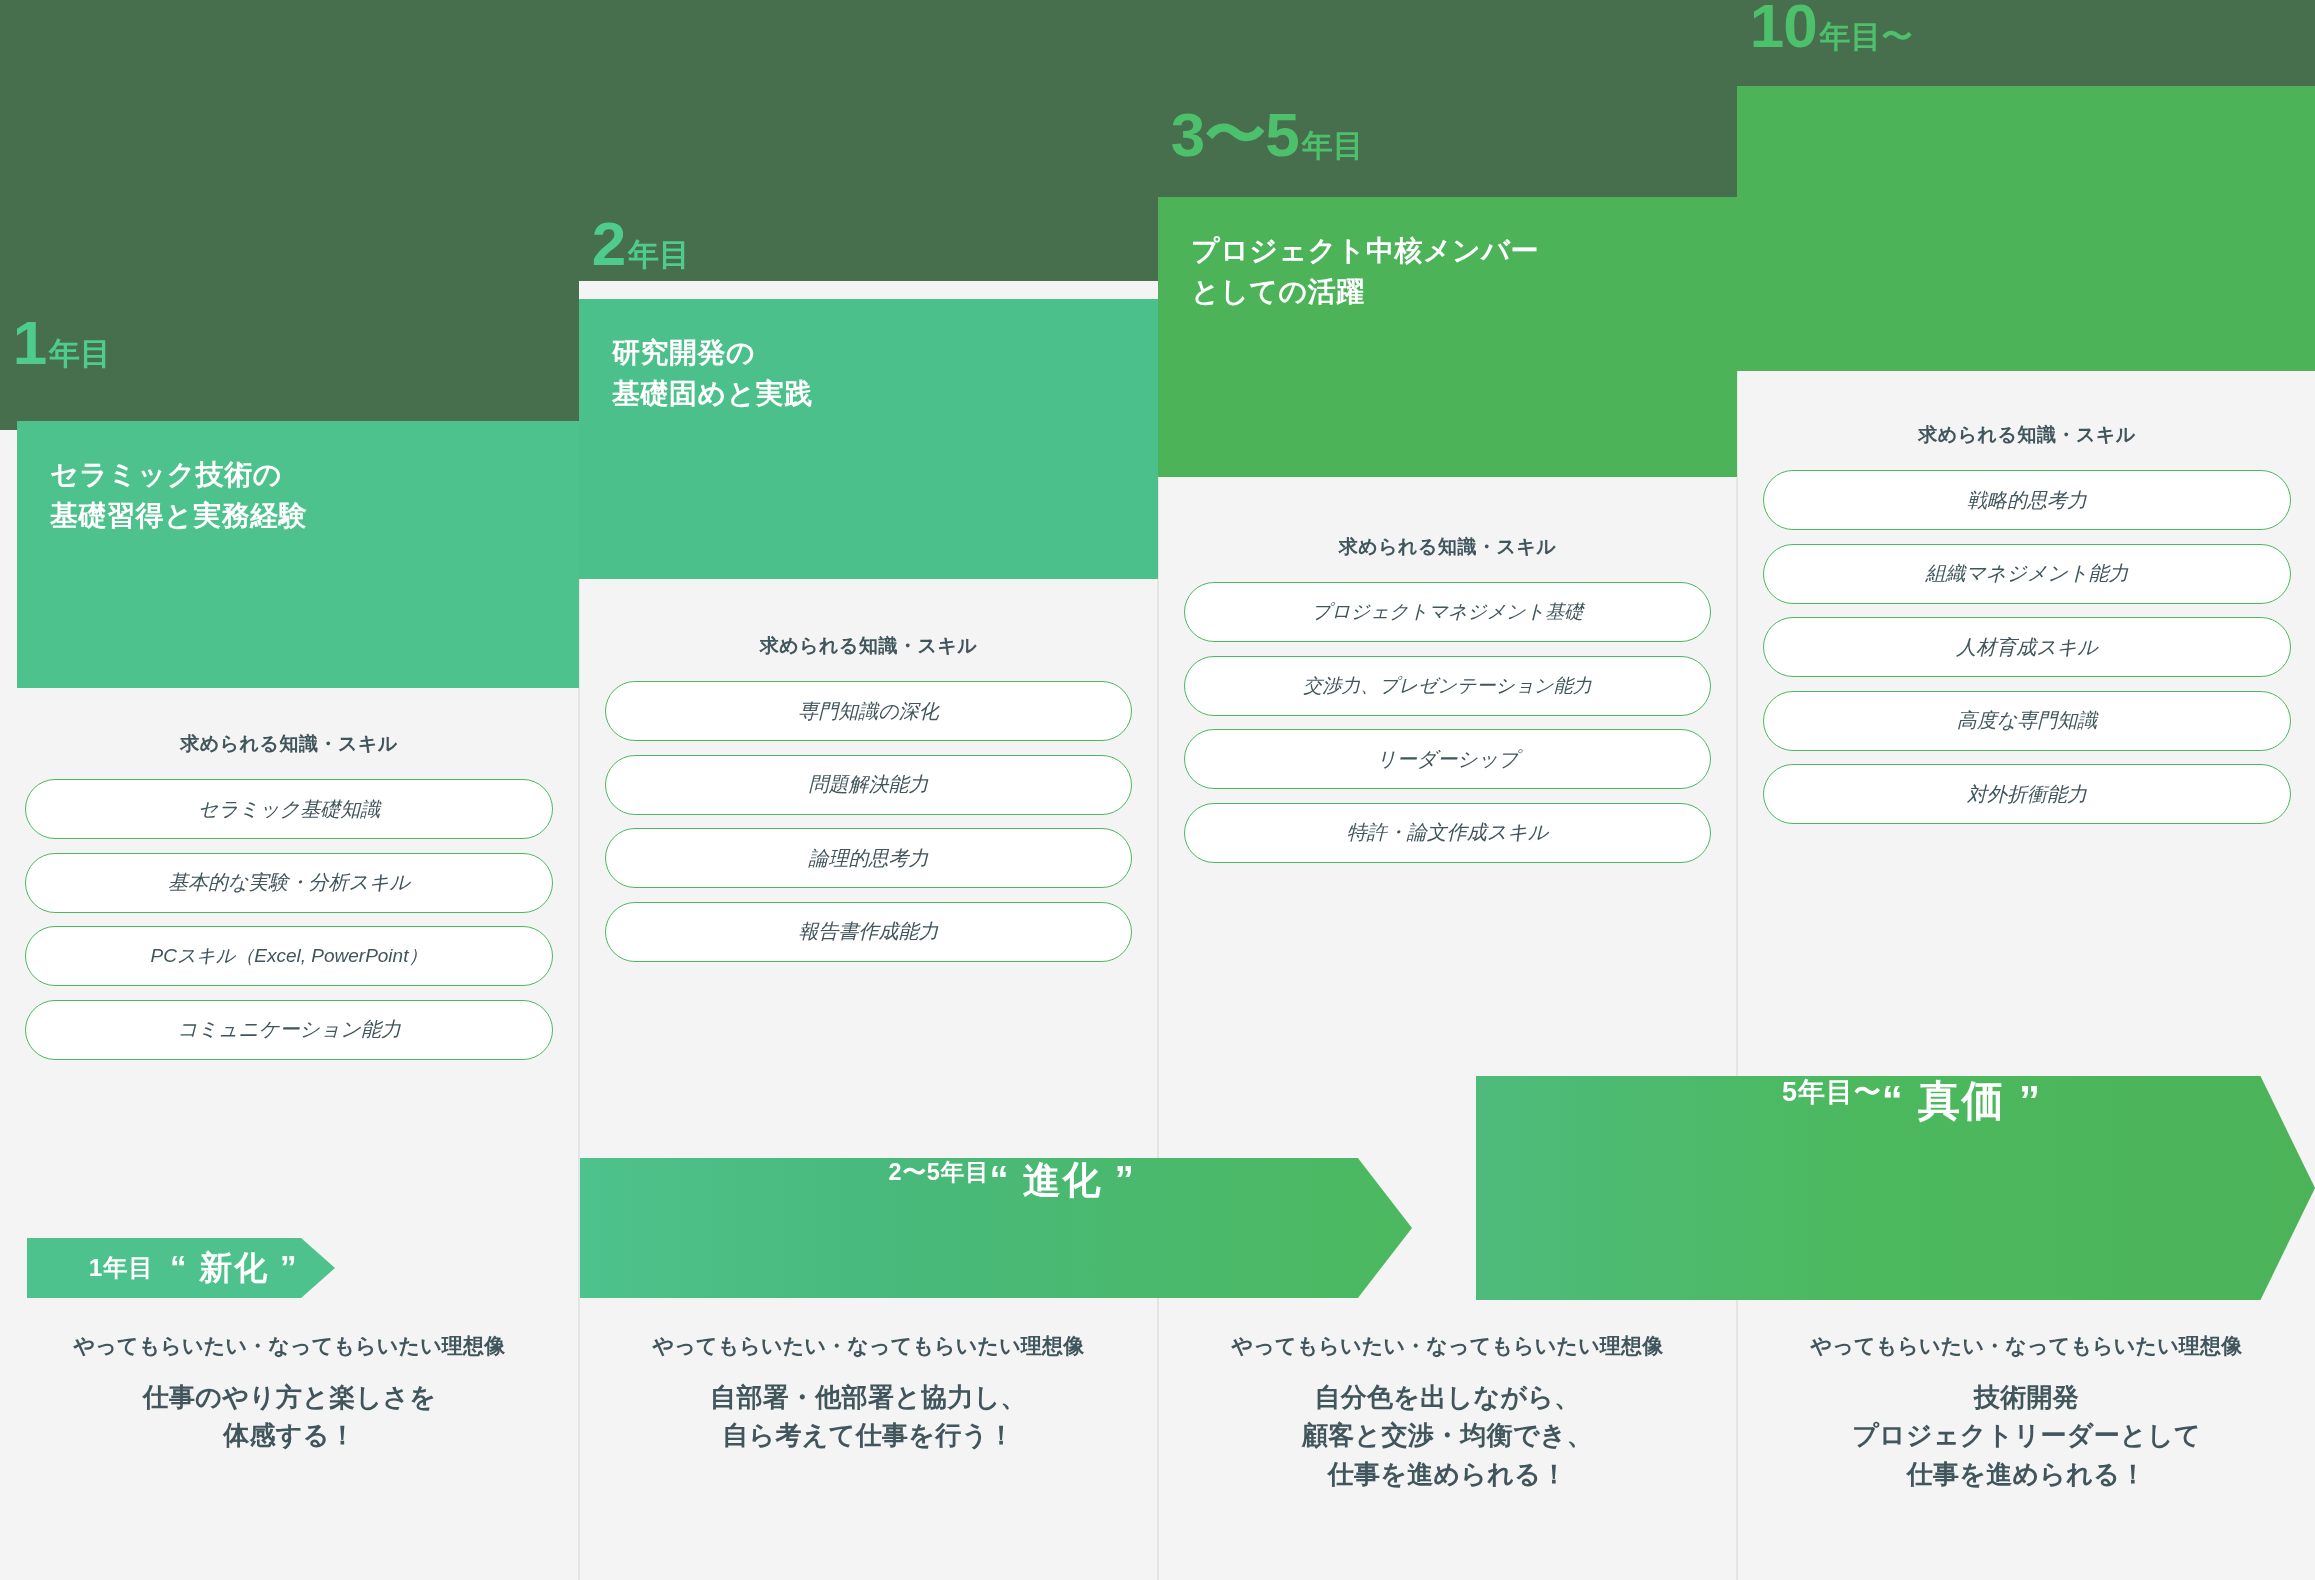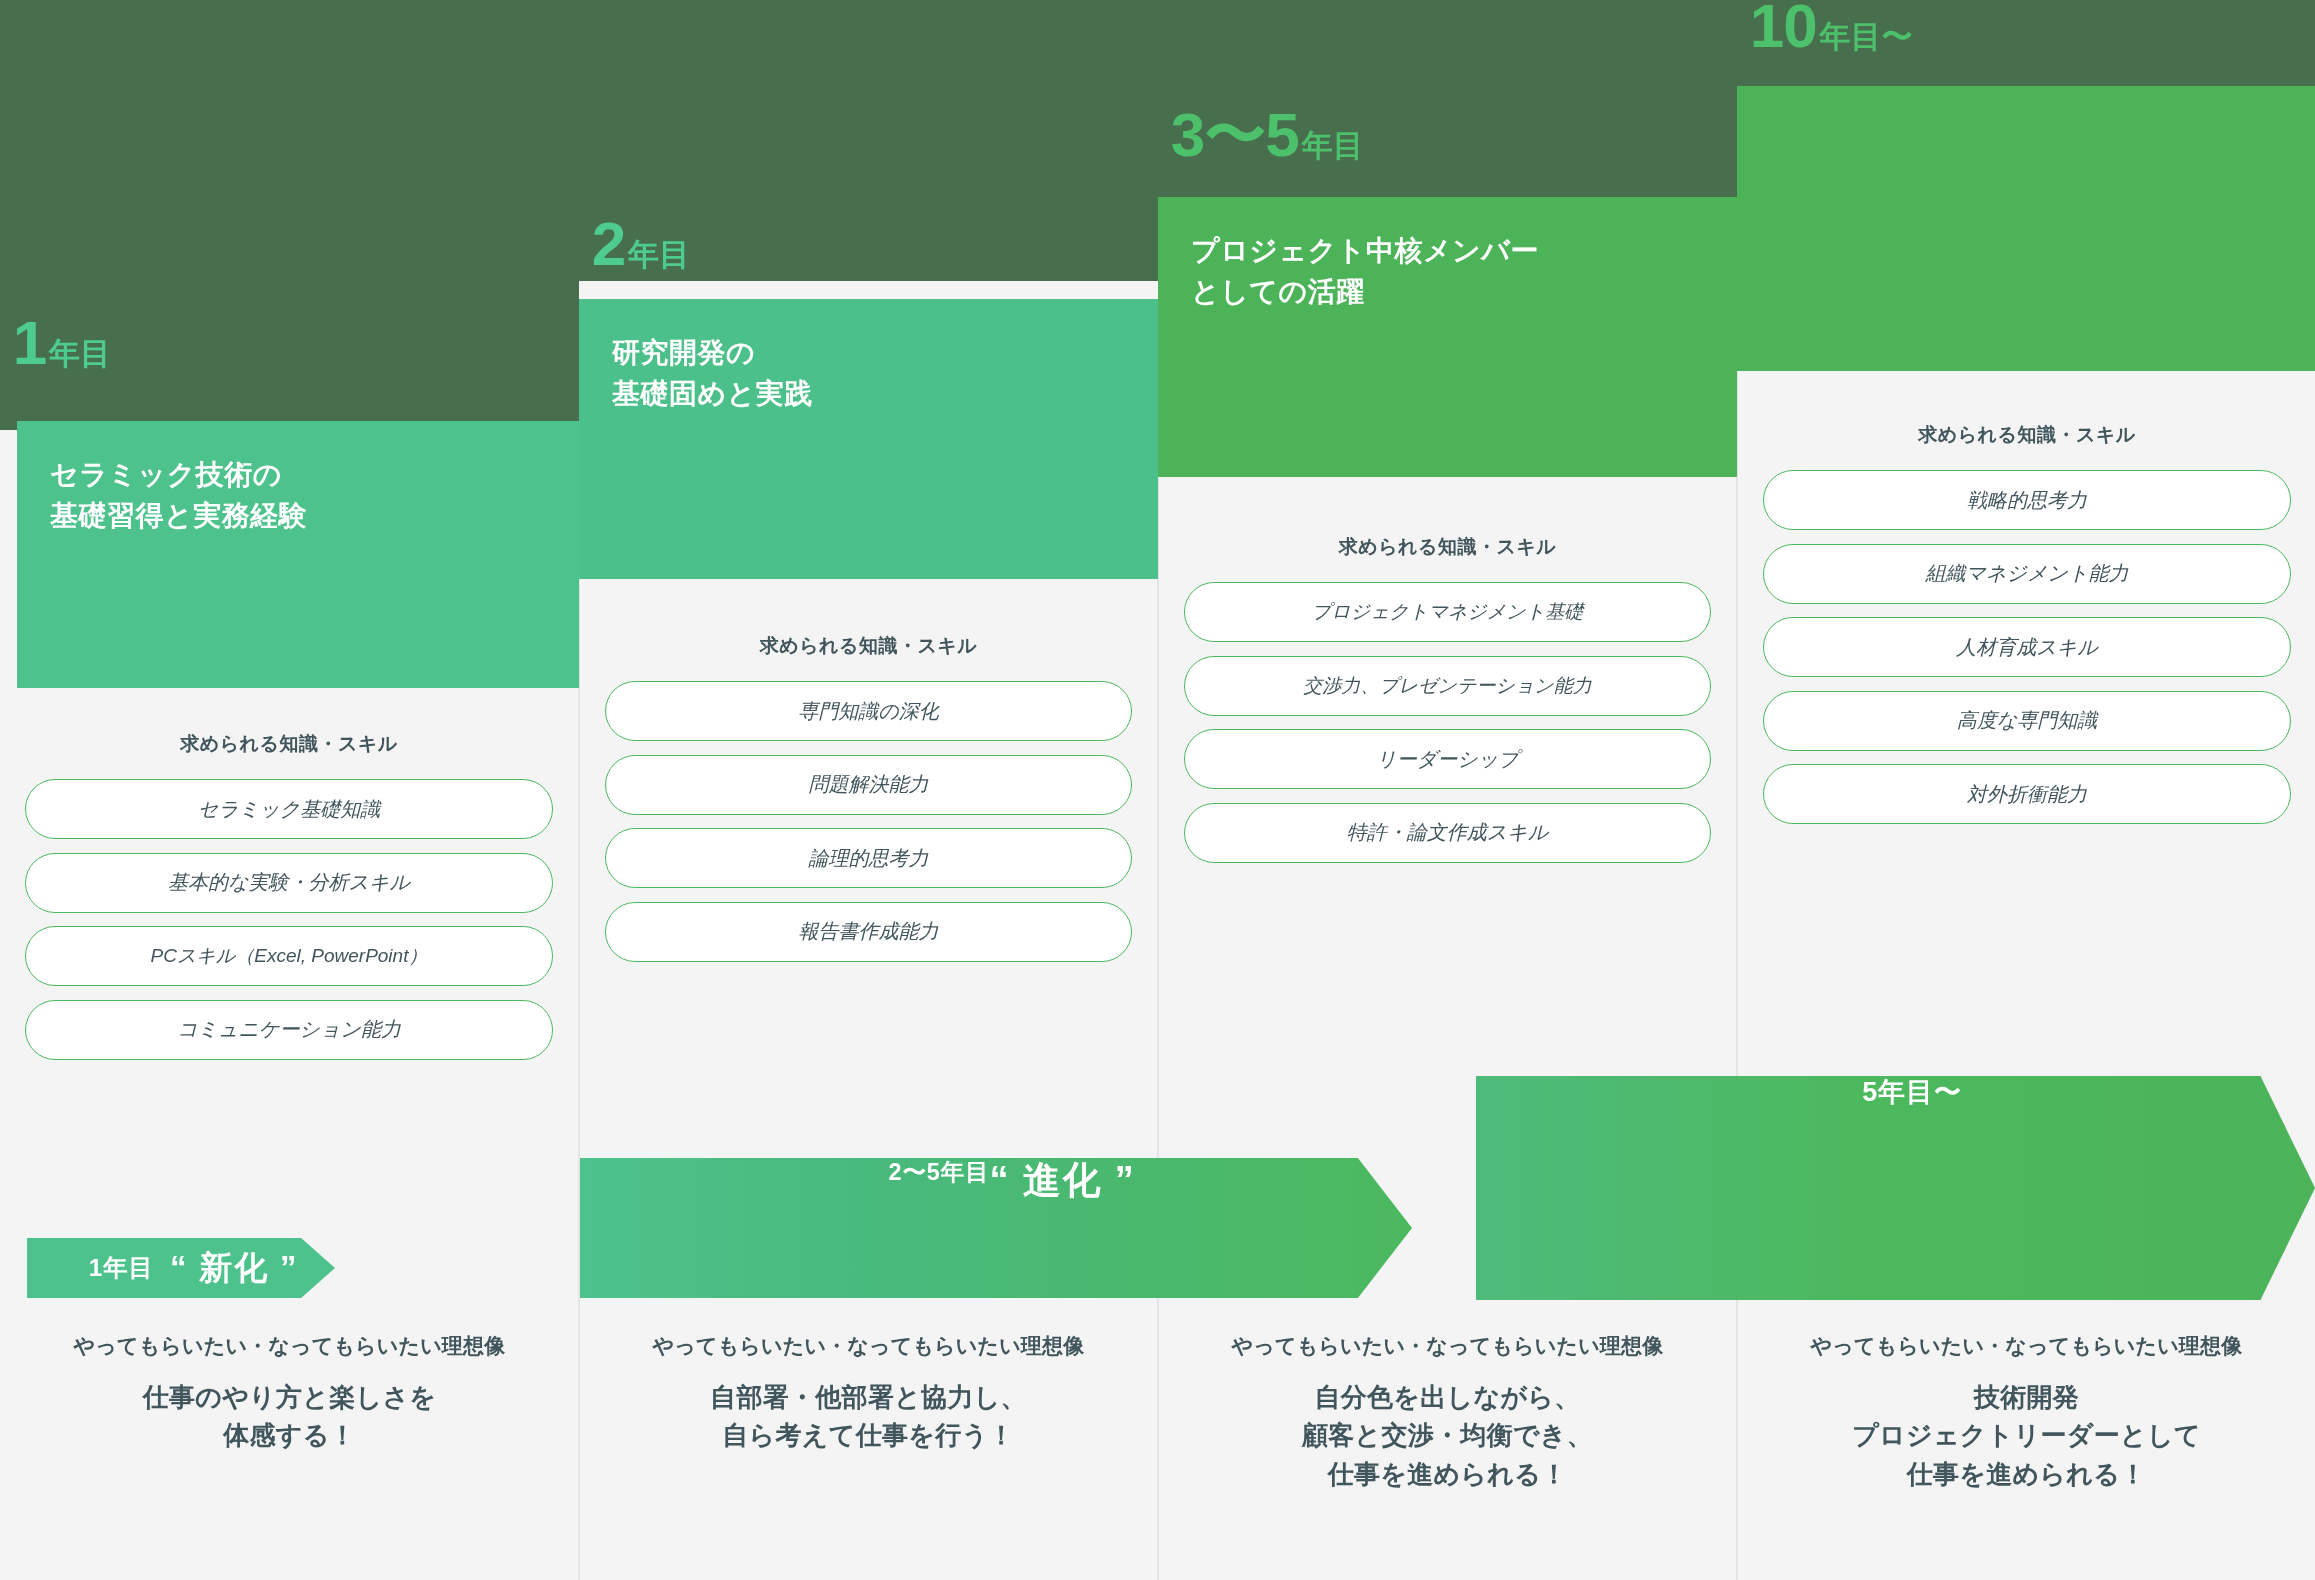--- a/index.html
+++ b/index.html
@@ -282,16 +282,17 @@
       </div>
     </div>
   </div>
 
   <div class="arrow two">
     <span class="a-year">2〜5年目</span>
     <span class="a-word">“ 進化 ”</span>
   </div>
   <div class="arrow three">
     <span class="a-year">5年目〜</span>
+    <span class="a-word">“ 真価 ”</span>
   </div>
 
 </div>
 
 
 </body></html>

